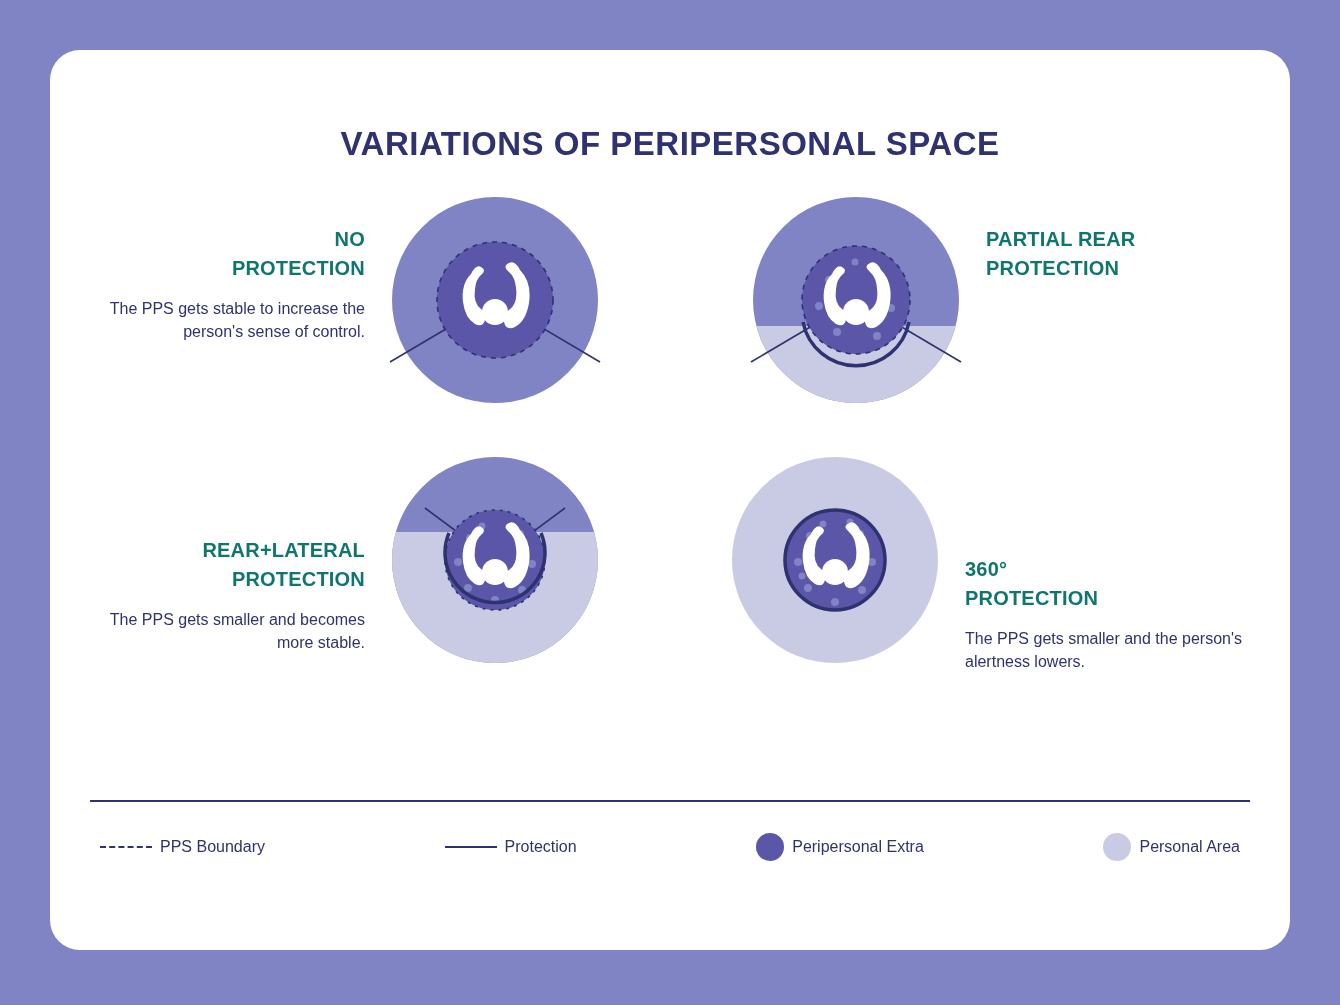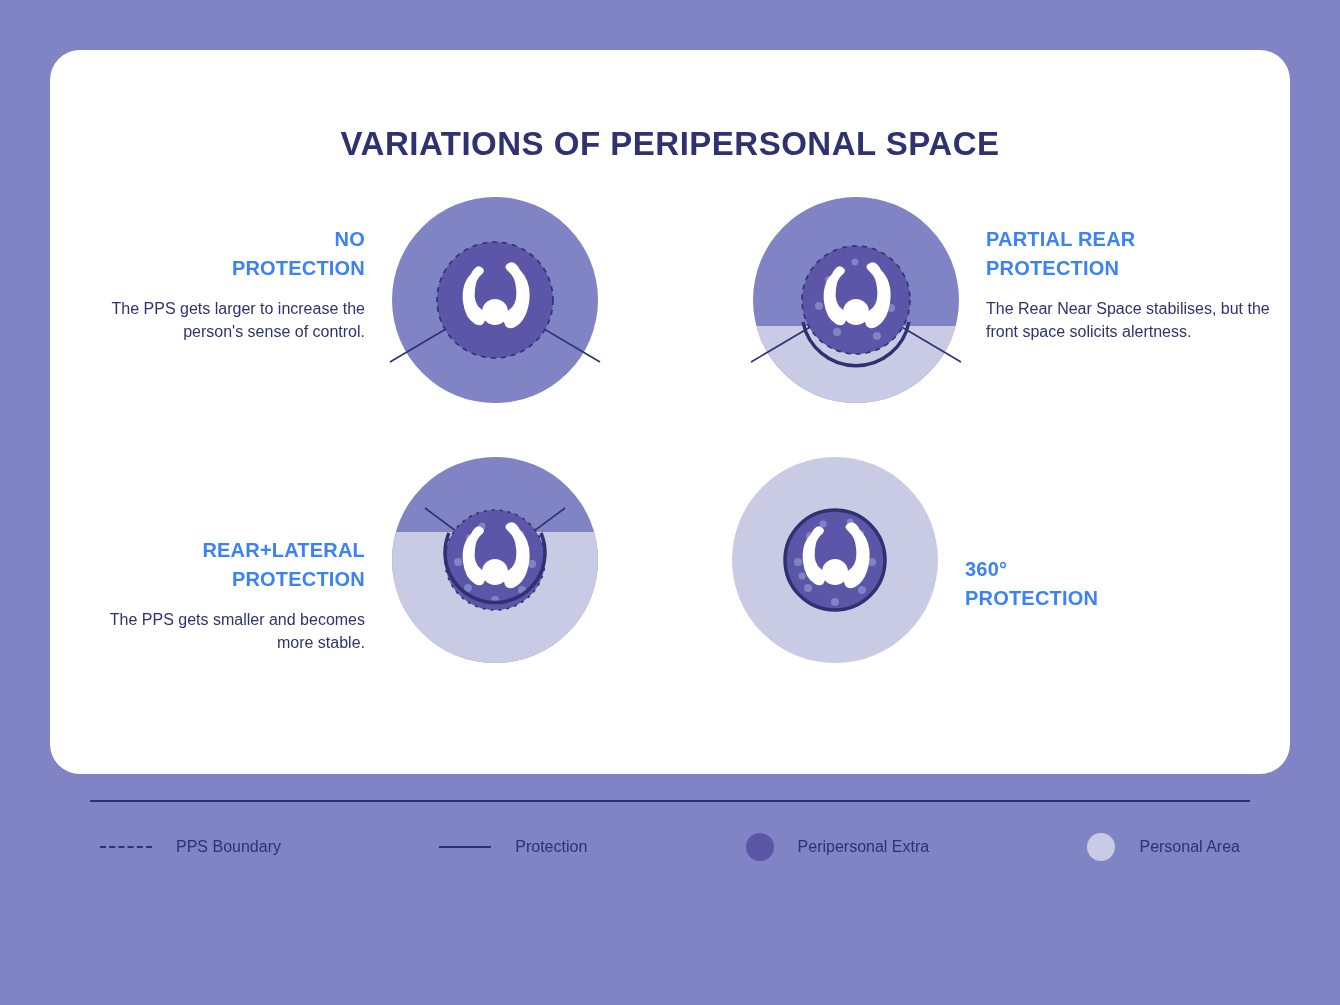--- a/index.html
+++ b/index.html
@@ -11,21 +11,21 @@
     height: 1005px;
     background: #8083c4;
     font-family: "Liberation Sans", sans-serif;
     overflow: hidden;
   }
   .card {
     position: absolute;
     left: 50px;
     top: 50px;
     width: 1240px;
-    height: 724px;
+    height: 900px;
     background: #ffffff;
     border-radius: 30px;
   }
   .title {
     position: absolute;
     left: 0;
     top: 75px;
     width: 100%;
     text-align: center;
     font-size: 33px;
@@ -49,21 +49,21 @@
     position: absolute;
     top: 0;
     width: 290px;
   }
   .txtcol.right-align { left: 0;   text-align: right; }
   .txtcol.left-align  { left: 270px; text-align: left; }
 
   .lbl {
     font-size: 20px;
     font-weight: bold;
-    color: #3b82f6;
+    color: #0f766e;
     line-height: 1.45;
     letter-spacing: 0.2px;
   }
   .desc {
     margin-top: 14px;
     font-size: 16px;
     color: #2f3270;
     line-height: 1.45;
   }
 
@@ -95,21 +95,21 @@
     height: 44px;
     display: flex;
     align-items: center;
     justify-content: space-between;
     padding: 0 10px;
     box-sizing: border-box;
   }
   .legend-item {
     display: flex;
     align-items: center;
-    gap: 24px;
+    gap: 8px;
     font-size: 16px;
     color: #2f3270;
     white-space: nowrap;
   }
   .swatch-dot {
     width: 28px;
     height: 28px;
     border-radius: 50%;
     flex: none;
   }
@@ -127,21 +127,21 @@
 <div class="card">
 
   <div class="title">VARIATIONS OF PERIPERSONAL SPACE</div>
 
   <div class="panel p1">
     <div class="txtcol right-align">
       <div class="lbl">
         <span>NO</span><br>
         <span>PROTECTION</span>
       </div>
-      <div class="desc">The PPS gets larger to increase the person's sense of control.</div>
+      <div class="desc">The PPS gets stable to increase the person's sense of control.</div>
     </div>
     <div class="figwrap fig-right">
       <svg width="250" height="250" viewBox="0 0 250 250">
 
         <circle cx="125" cy="110" r="103" fill="#8083c4"></circle>
 
         <line x1="125" y1="110" x2="20" y2="172" stroke="#2f3270" stroke-width="1.6"></line>
         <line x1="125" y1="110" x2="230" y2="172" stroke="#2f3270" stroke-width="1.6"></line>
 
         <circle cx="125" cy="110" r="58" fill="#5b56a8" stroke="#2f3270" stroke-width="1.6" stroke-dasharray="5 5"></circle>
@@ -154,21 +154,20 @@
       </svg>
     </div>
   </div>
 
   <div class="panel p2">
     <div class="txtcol left-align">
       <div class="lbl">
         <span>PARTIAL REAR</span><br>
         <span>PROTECTION</span>
       </div>
-      <div class="desc">The Rear Near Space stabilises, but the front space solicits alertness.</div>
     </div>
     <div class="figwrap fig-left">
       <svg width="250" height="250" viewBox="0 0 250 250">
         <defs>
           <clipPath id="clipEps2">
               <circle cx="125" cy="110" r="103"></circle>
             </clipPath>
         </defs>
         <circle cx="125" cy="110" r="103" fill="#8083c4"></circle>
 
@@ -236,20 +235,21 @@
       </svg>
     </div>
   </div>
 
   <div class="panel p4">
     <div class="txtcol left-align" style="top:70px">
       <div class="lbl">
         <span>360°</span><br>
         <span>PROTECTION</span>
       </div>
+      <div class="desc">The PPS gets smaller and the person's alertness lowers.</div>
     </div>
     <div class="figwrap fig-left">
       <svg width="250" height="250" viewBox="0 0 250 250">
         <circle cx="125" cy="110" r="103" fill="#c9cae4"></circle>
         <circle cx="125" cy="110" r="50" fill="#5b56a8" stroke="#2f3270" stroke-width="3.5"></circle>
         <g fill="#8083c4">
           <circle cx="100" cy="86" r="4"></circle>
             <circle cx="150" cy="84" r="4"></circle>
           <circle cx="88" cy="112" r="4"></circle>
             <circle cx="162" cy="112" r="4"></circle>

